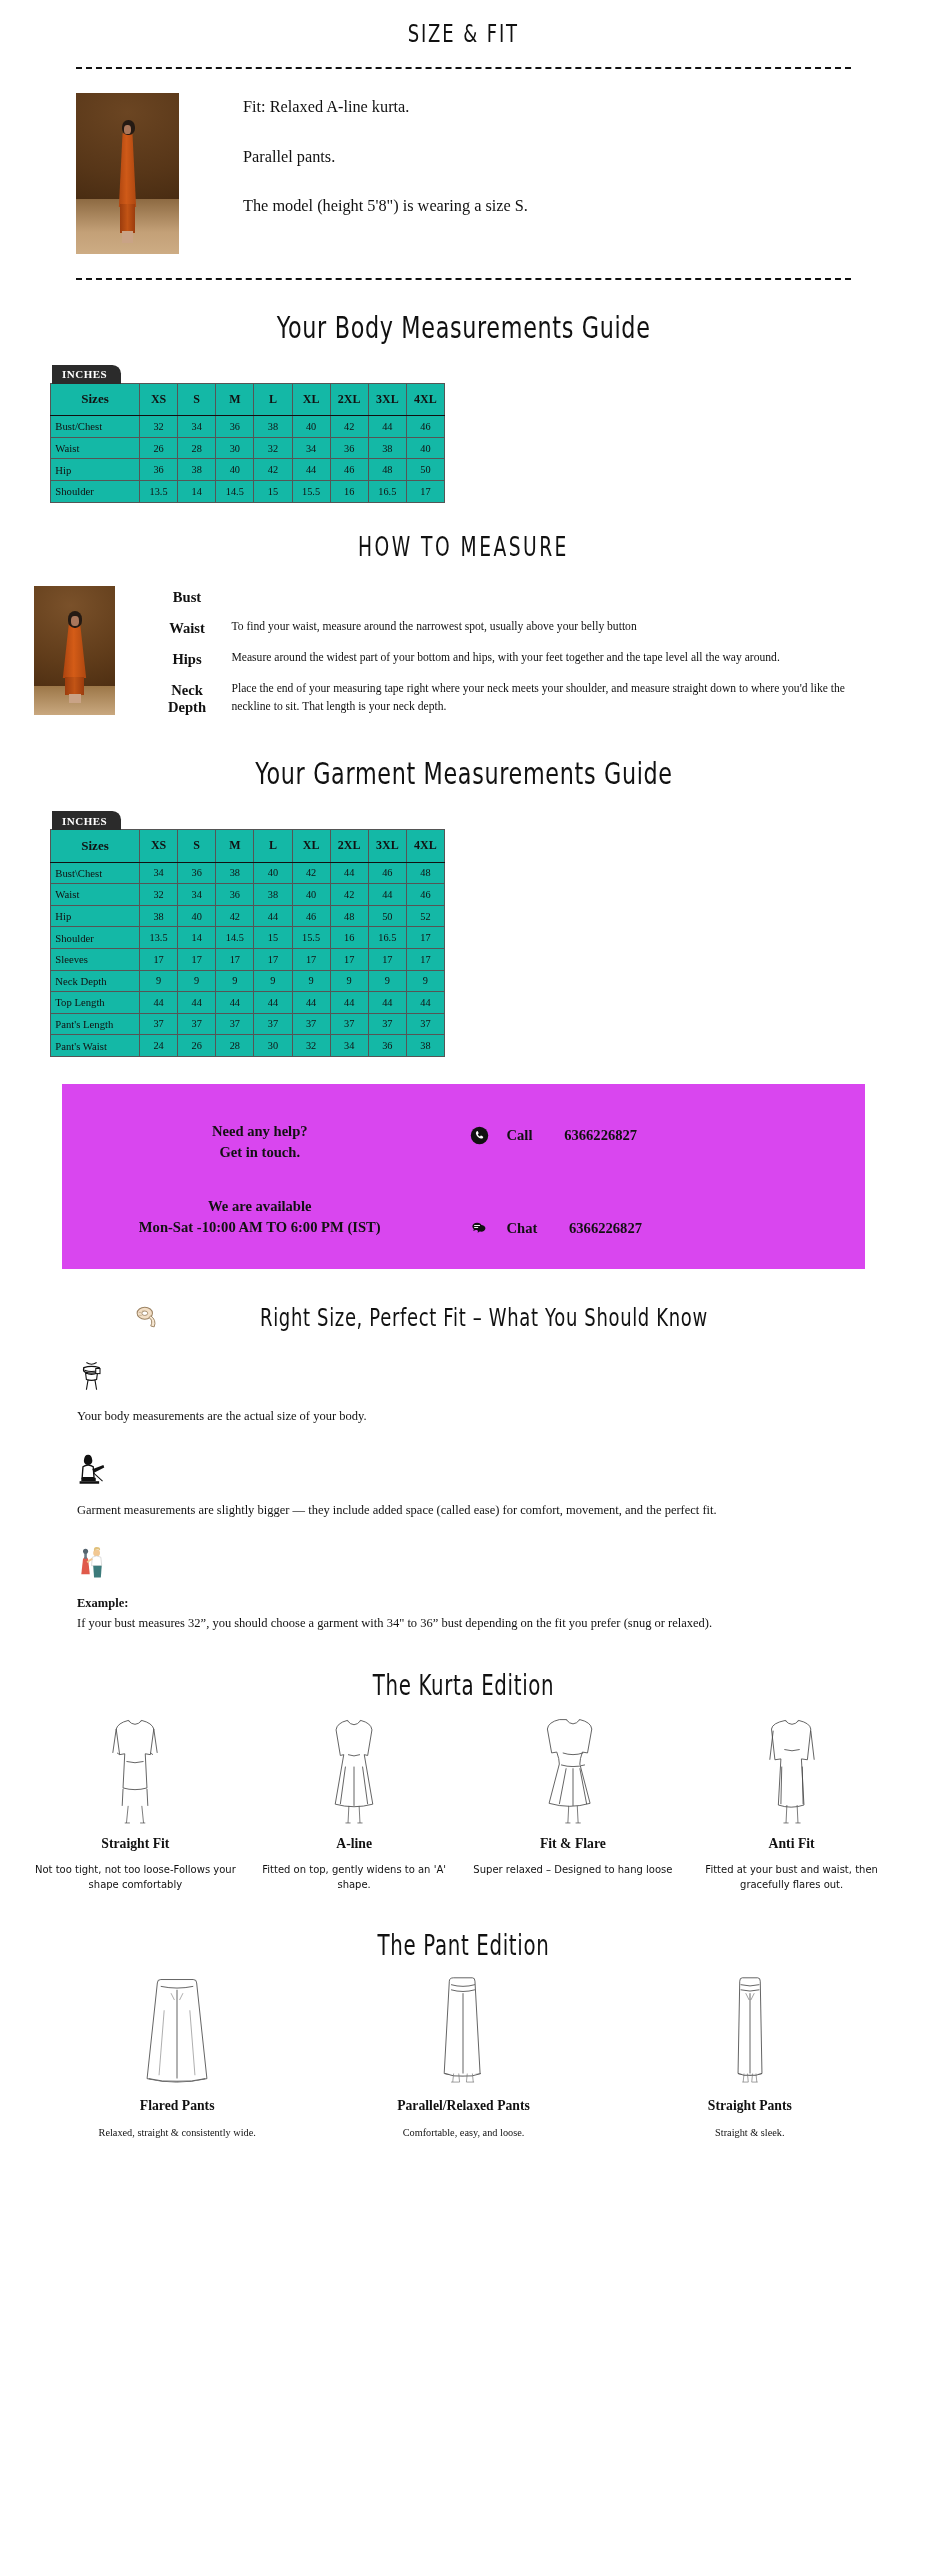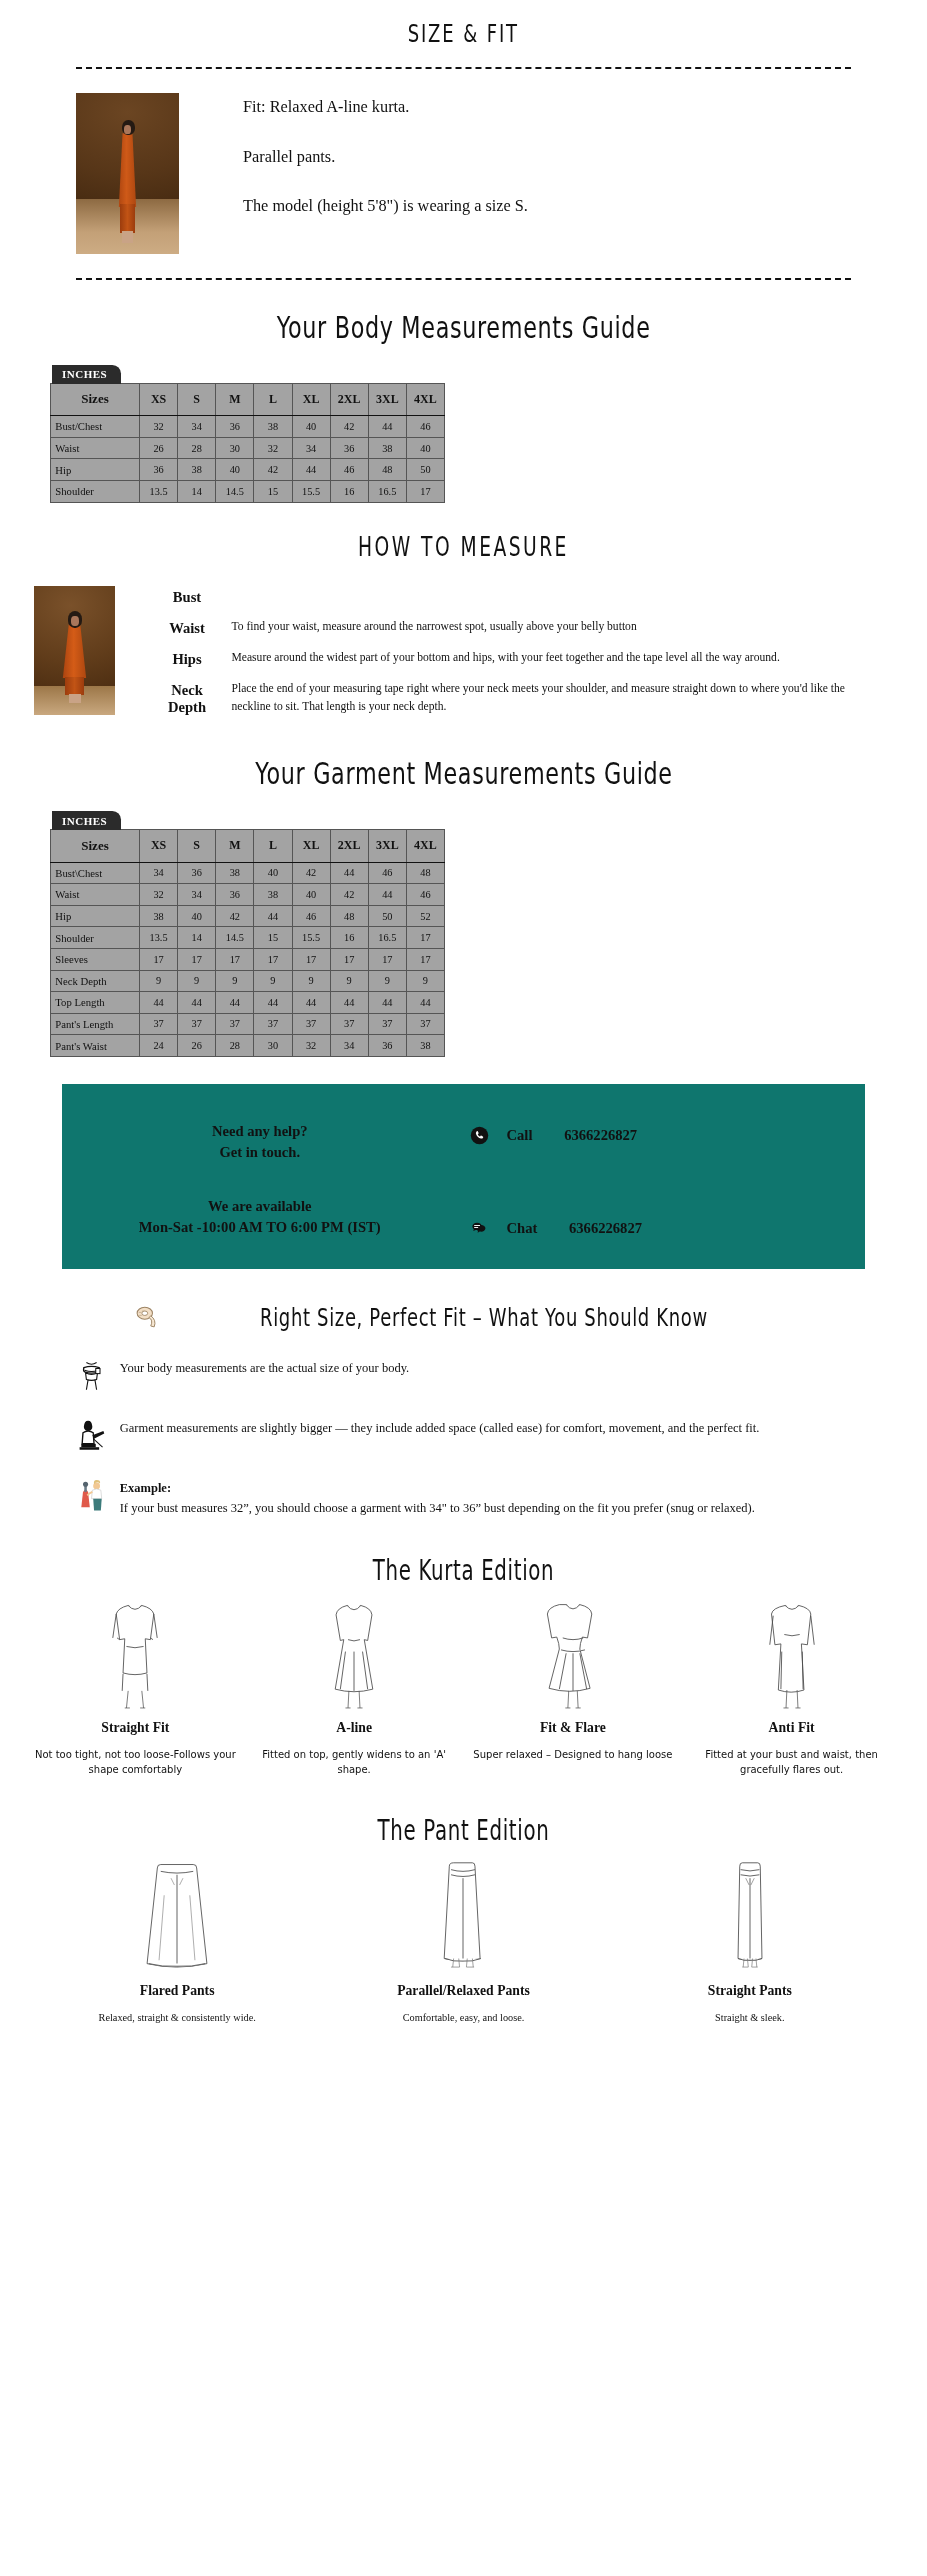--- a/index.html
+++ b/index.html
@@ -123,21 +123,21 @@
     padding: 3.4px 13.7px 3.4px 10.3px;
     border-radius: 0 8.6px 0 0;
     margin-left: 1.7px;
     position: relative;
     top: 0.9px;
   }
   table.size-table {
     border-collapse: collapse;
     width: 395px;
     border: 1.7px solid #111;
-    background: #a3a3a3;
+    background: #14b8a6;
     table-layout: fixed;
   }
   table.size-table th,
   table.size-table td {
     border: 0.9px solid #555;
     font-size: 10.3px;
     padding: 4.3px 1.7px;
     text-align: center;
     font-family: "Liberation Serif", serif;
   }
@@ -215,21 +215,21 @@
     font-size: 11.6px;
     line-height: 1.52;
     text-align: justify;
     padding-right: 48px;
     padding-top: 1.7px;
   }
 
   
   .help-box {
     margin: 27.5px 62px 0 62px;
-    background: #0f766e;
+    background: #d946ef;
     display: flex;
     padding: 31px 0 31px 0;
   }
   .help-left {
     flex: 1;
     text-align: center;
     font-size: 14.6px;
     line-height: 1.45;
     font-weight: bold;
     display: flex;
@@ -268,20 +268,21 @@
   }
   .rs-head .cond-title { font-size: 25px; }
   .tape-icon { width: 29px; height: 29px; flex: 0 0 29px; }
 
   .rs-item {
     display: flex;
     align-items: flex-start;
     padding: 0 82px 0 77px;
     margin-top: 26px;
     gap: 13.7px;
+    flex-direction: column;
   }
   .rs-icon { width: 29px; height: 34px; flex: 0 0 29px; padding-top: 1.7px; }
   .rs-text { flex: 1; font-size: 12.5px; line-height: 1.6; text-align: justify; }
   .rs-text b { font-weight: bold; }
 
   
   .edition-head { text-align: center; margin-top: 36px; }
   .edition-head .cond-title { font-size: 27.5px; }
   .edition-grid {
     display: flex;

